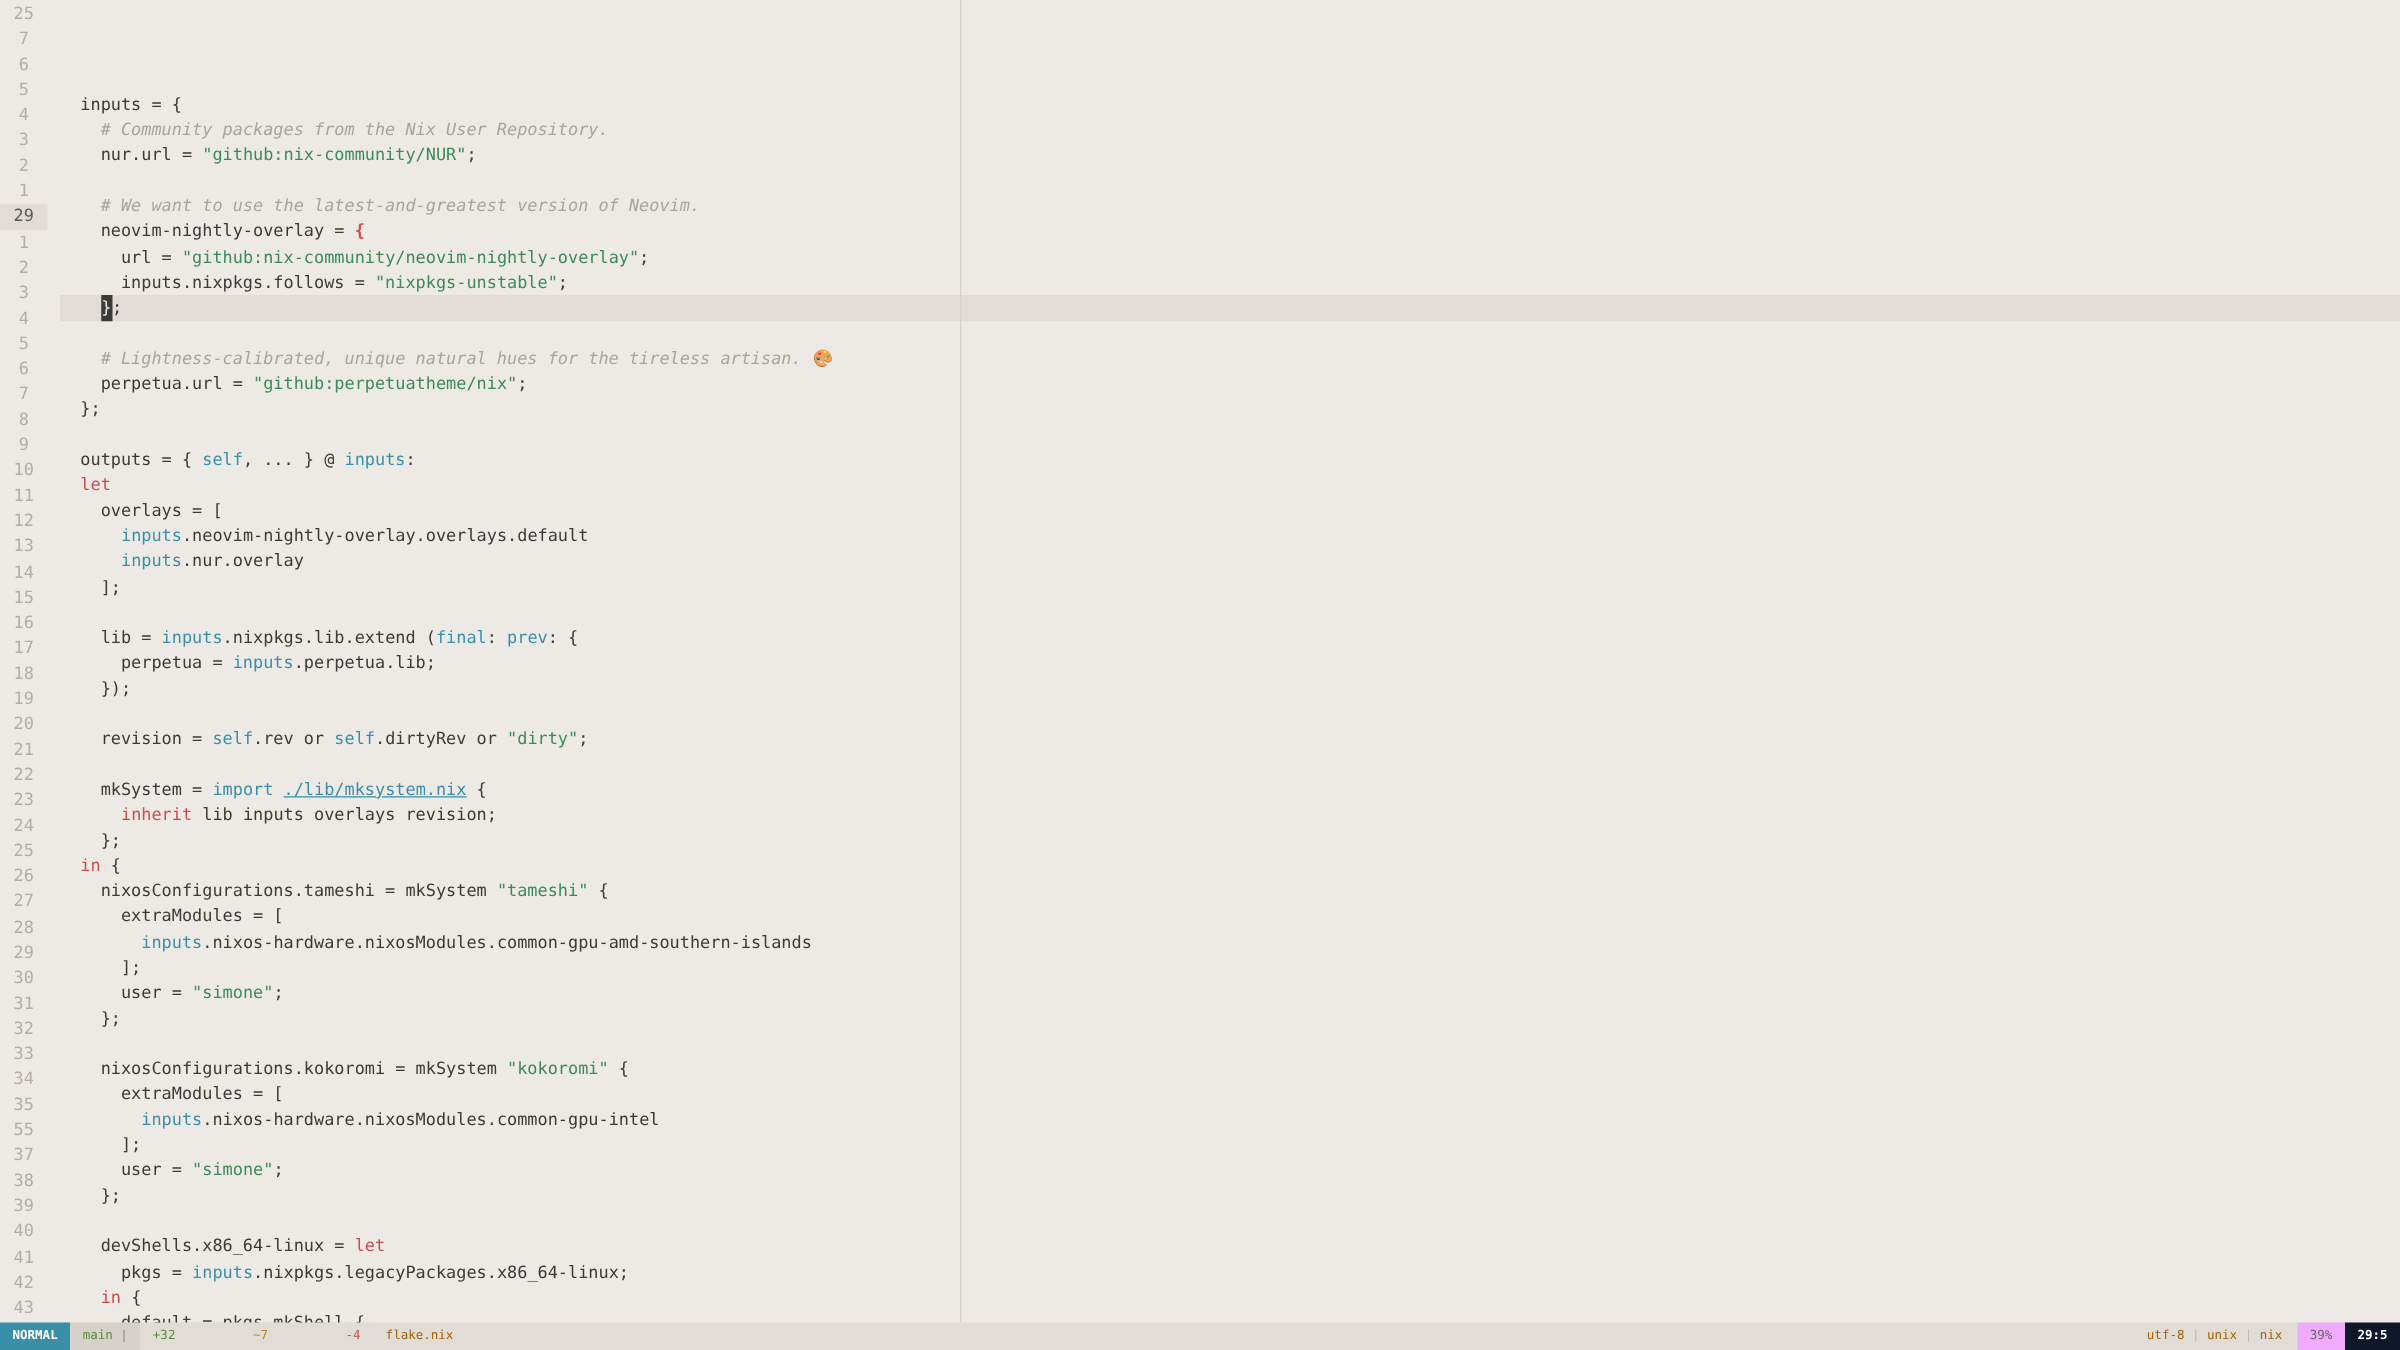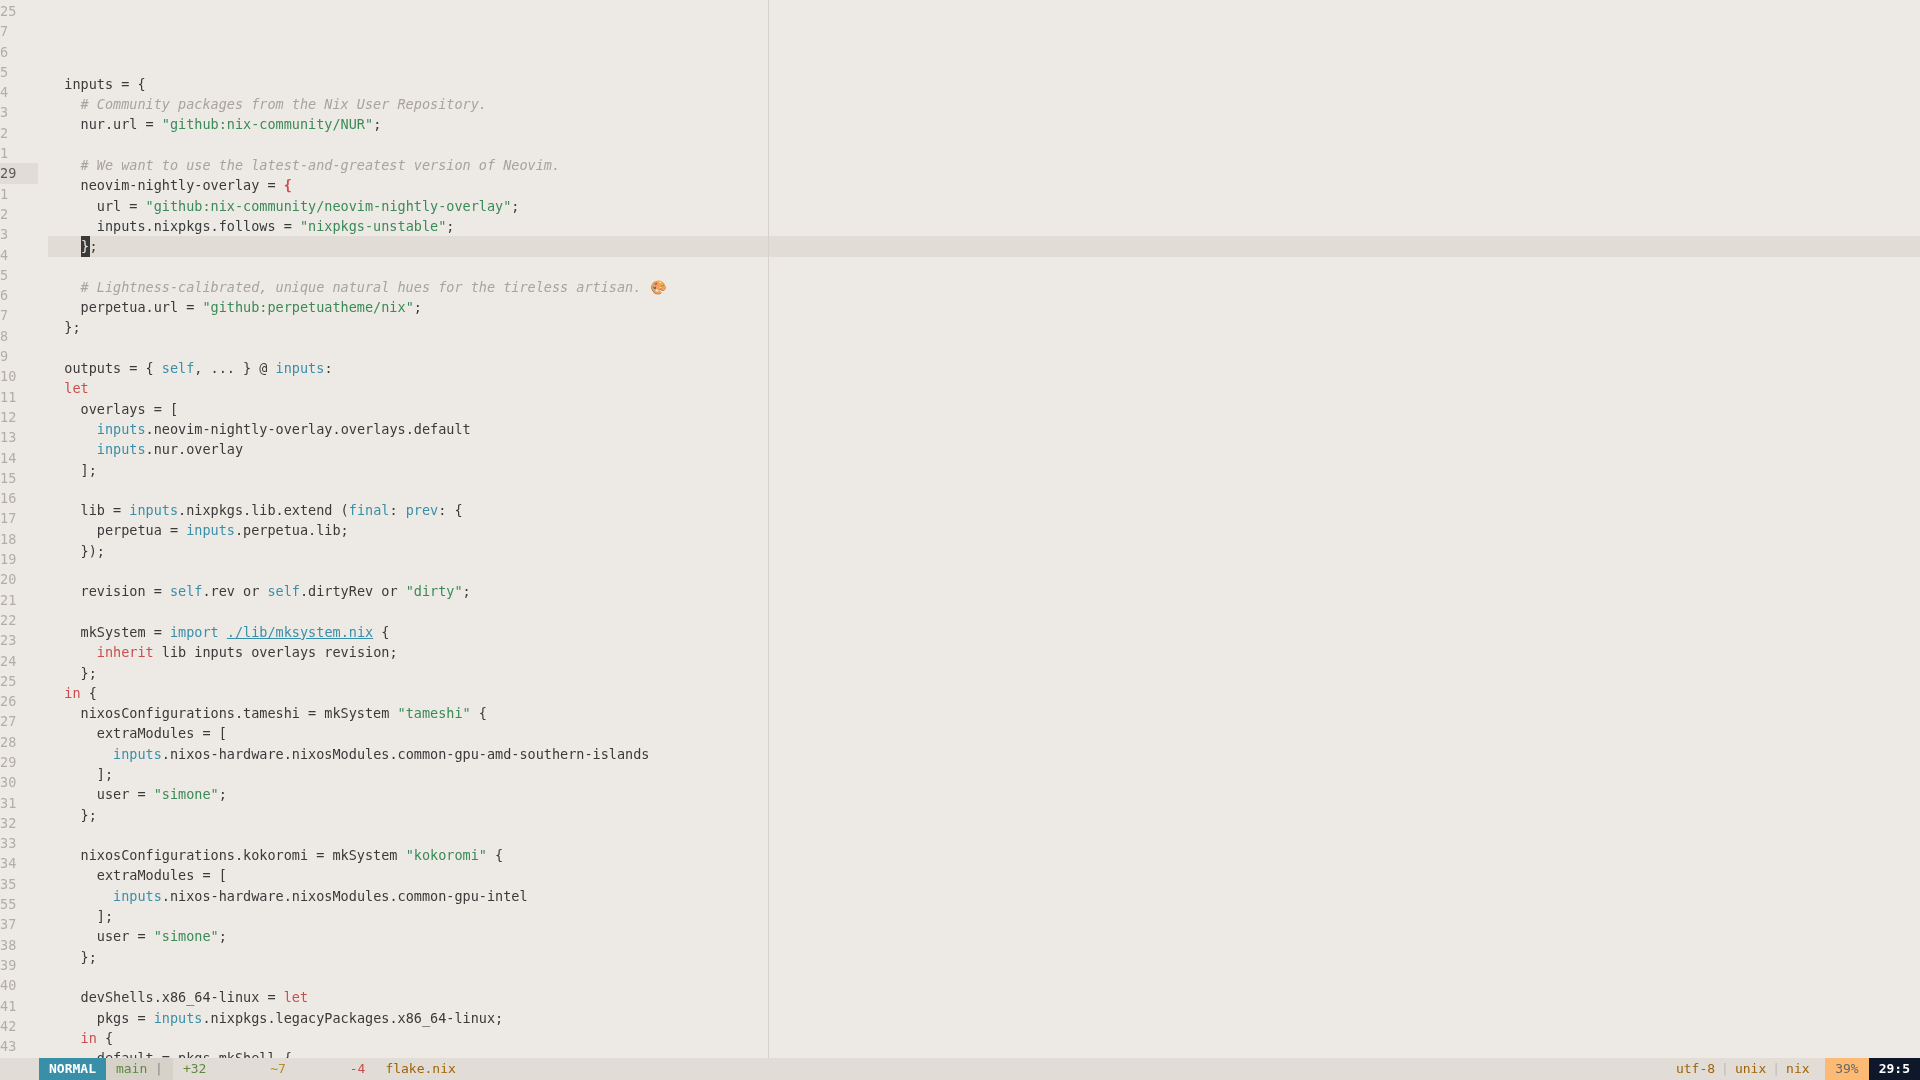--- a/index.html
+++ b/index.html
@@ -18,21 +18,21 @@
   flex-direction: column;
   height: 100%;
 }
 .code-area {
   flex: 1;
   display: flex;
   overflow: hidden;
 }
 .gutter {
   width: 48px;
-  text-align: left;
+  text-align: center;
   padding-right: 10px;
   color: #b2aea6;
   user-select: none;
   line-height: 20.3px;
   padding-top: 1px;
 }
 .gutter .current { color: #5a5a5a; font-weight: 500; }
 .code {
   flex: 1;
   line-height: 20.3px;
@@ -64,35 +64,34 @@
 .kw { color: #c94f4f; }
 .id { color: #3a8fa8; }
 .path { color: #3a8fa8; text-decoration: underline; }
 .brace-m { color: #c94f4f; font-weight: bold; }
 
 .statusline {
   height: 22px;
   background: #e1ddd6;
   display: flex;
   align-items: center;
-  font-size: 13px;
+  font-size: 10px;
   line-height: 22px;
-  padding-left: 39px;
 }
 .sl-seg { padding: 0 10px; height: 100%; display: inline-flex; align-items: center; }
 .sl-mode { background: #3a8fa8; color: #fff; font-weight: bold; }
 .sl-branch { background: #d6d2ca; color: #5a8a3a; }
 .sl-muted { color: #888; }
 .sl-diff { background: #e1ddd6; gap: 28px; }
 .sl-add { color: #5a8a3a; }
 .sl-mod { color: #b88a2a; }
 .sl-del { color: #c94f4f; }
 .sl-file { color: #a16207; }
 .sl-right { margin-left: auto; display: flex; align-items: flex-end; height: 100%; }
-.sl-pct { background: #fdba74; color: #666; padding: 0 10px; height:100%; display:inline-flex; align-items:center;}
+.sl-pct { background: #f0abfc; color: #666; padding: 0 10px; height:100%; display:inline-flex; align-items:center;}
 .sl-pos { background: #0f172a; color: #fff; padding: 0 10px; height:100%; display:inline-flex; align-items:center; font-weight:bold;}
 .sl-sep { color: #bbb; padding: 0 6px; }
 </style>
 </head>
 <body>
 
 <div class="editor">
   <div class="code-area">
     <div class="gutter" id="gutter">
         <div class="line">25</div>

